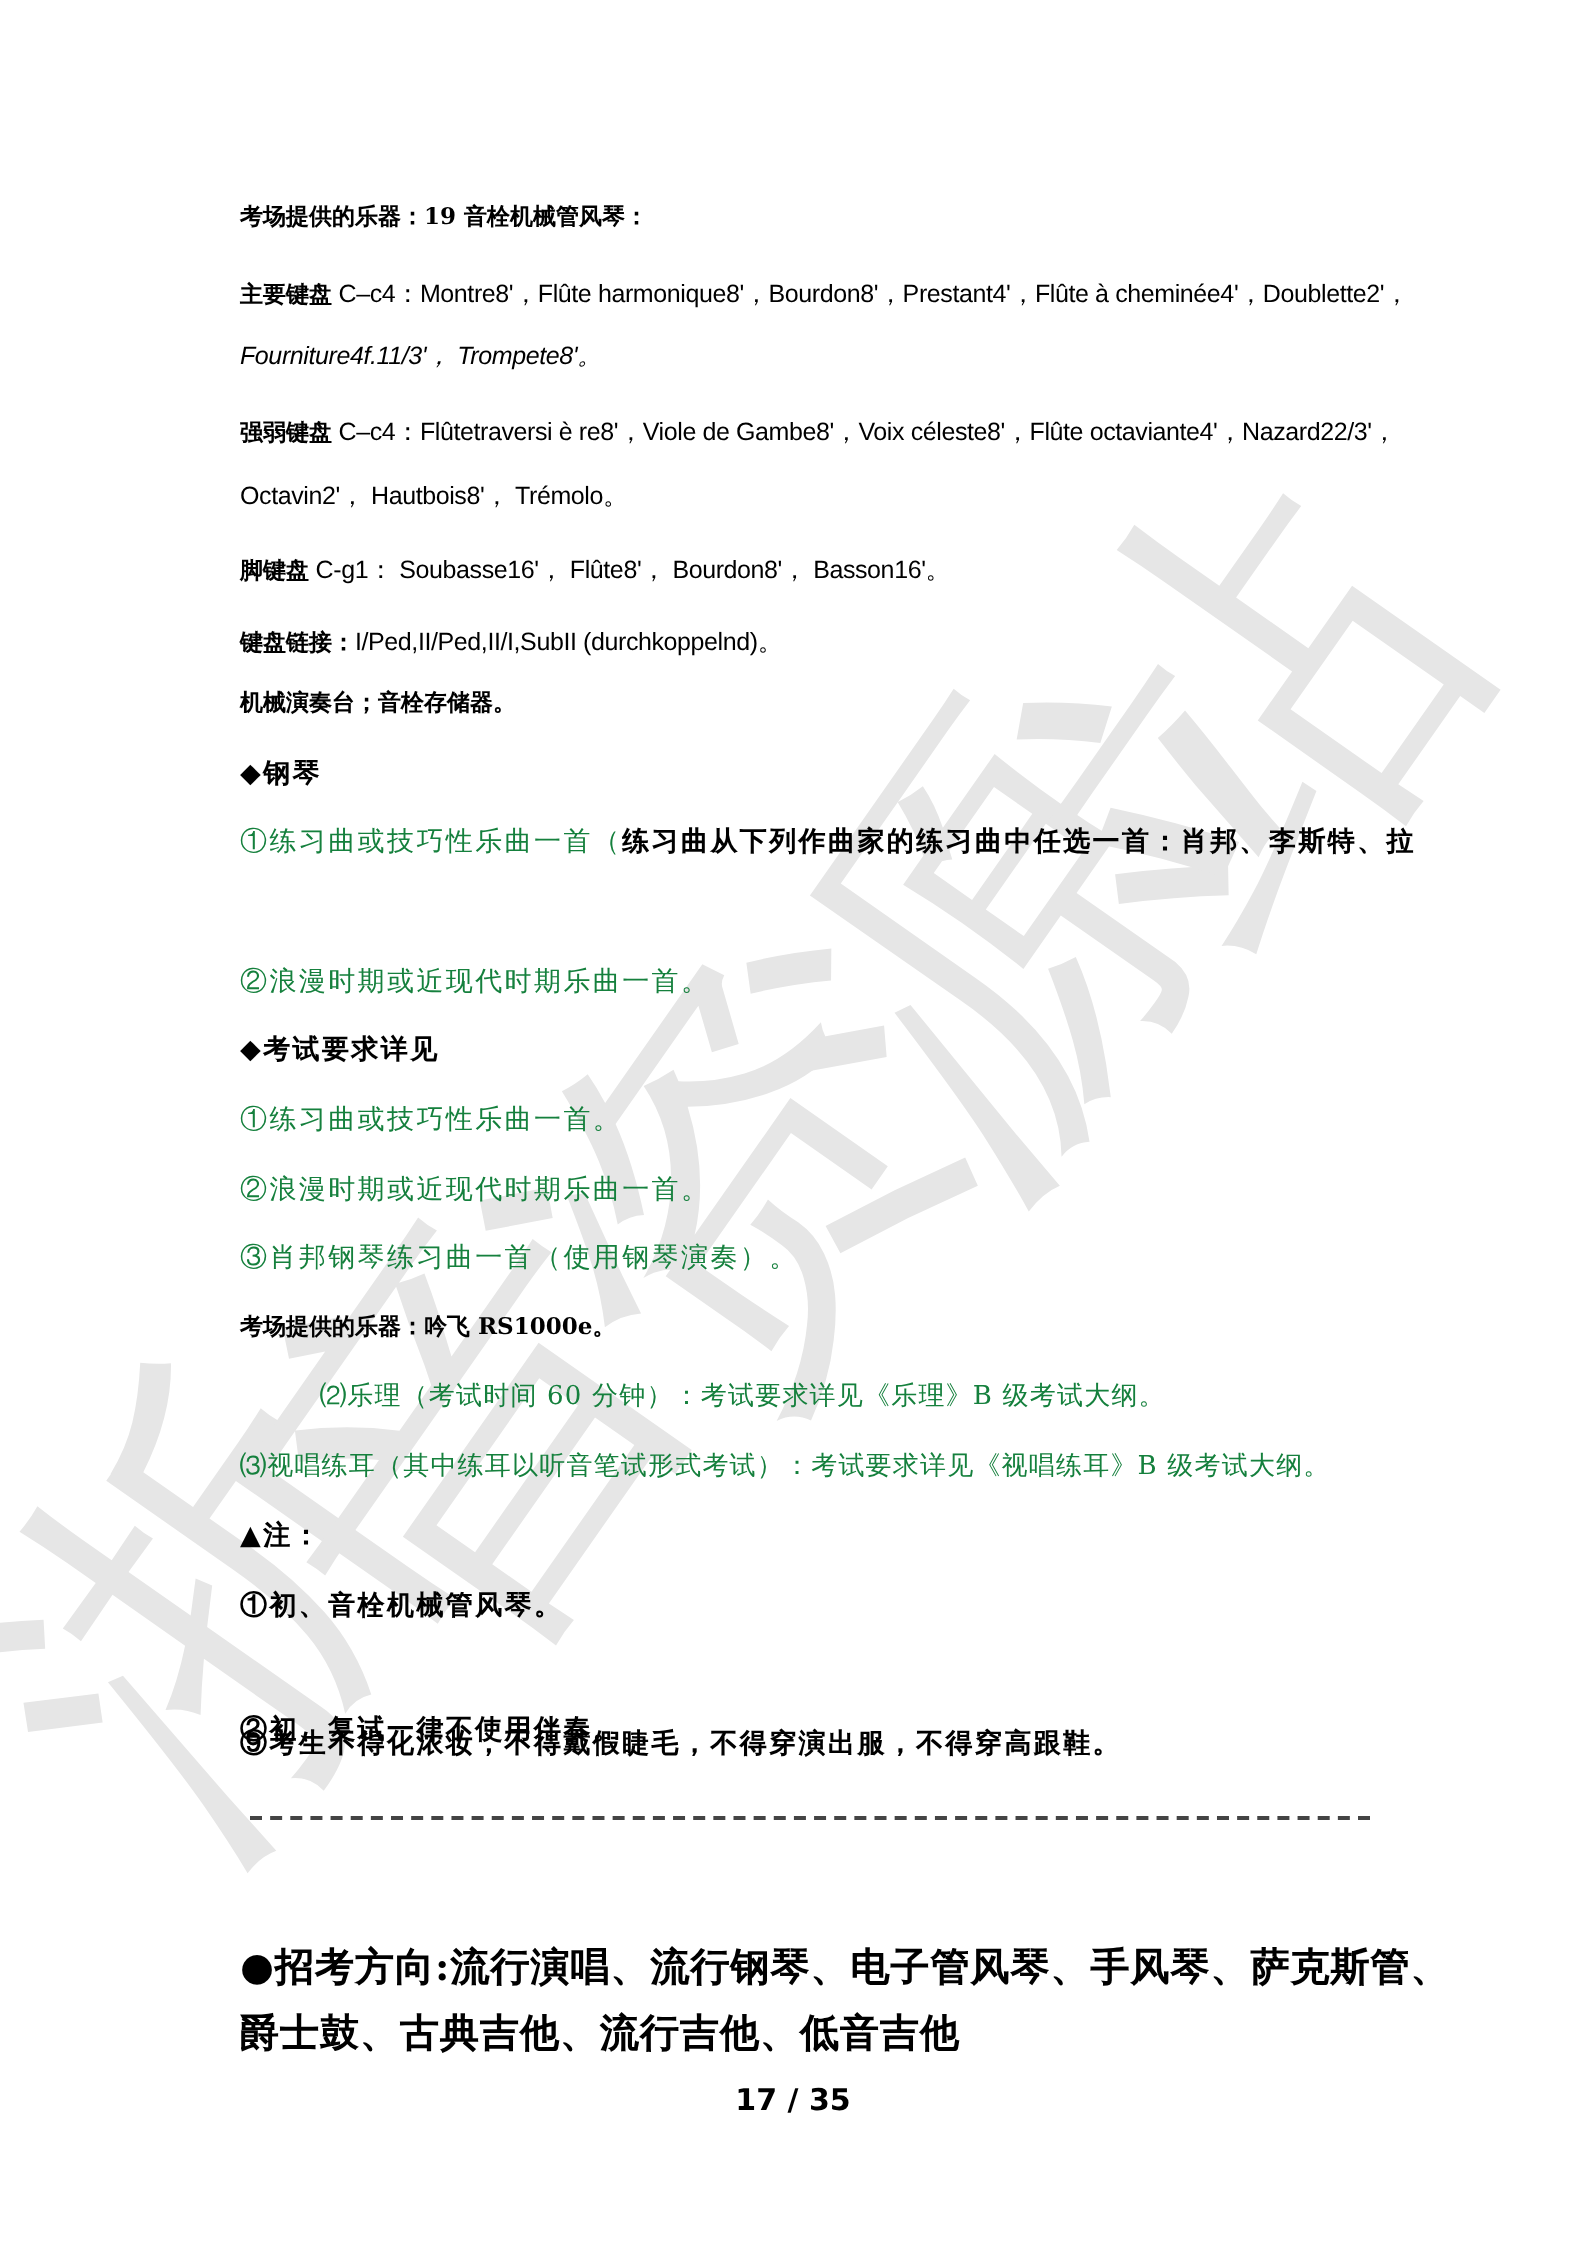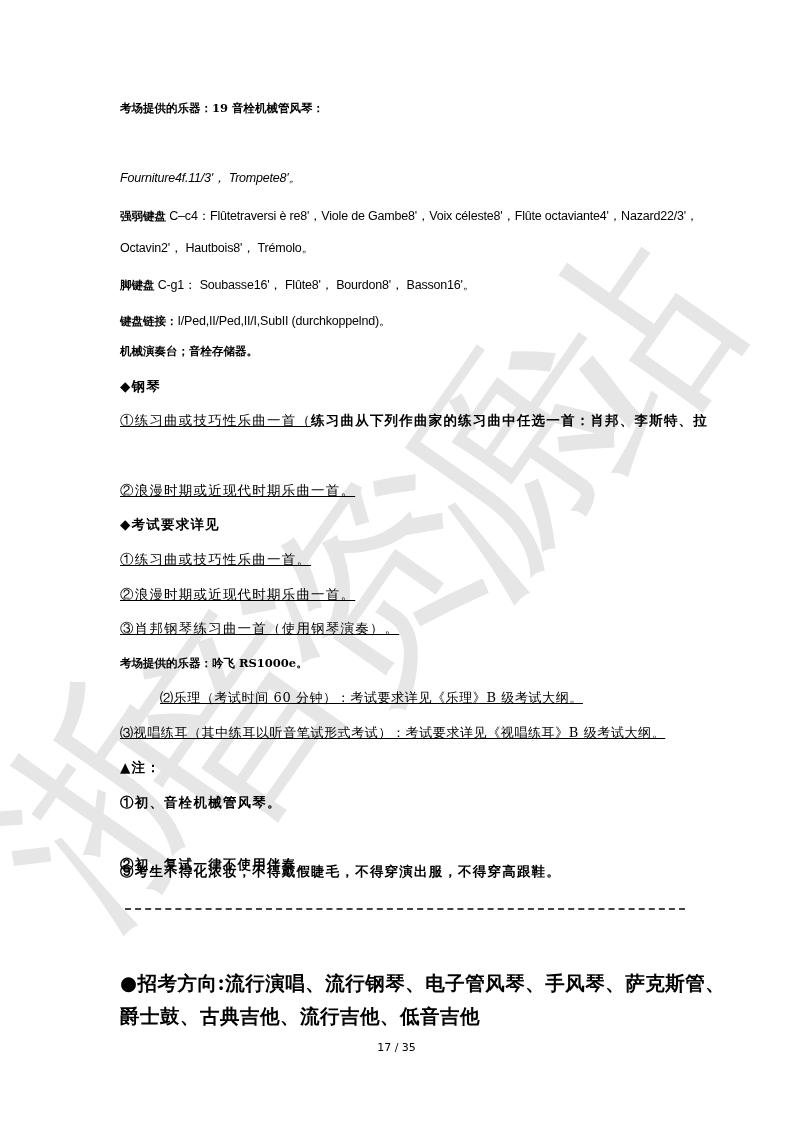--- a/index.html
+++ b/index.html
@@ -5,43 +5,46 @@
   html, body { margin: 0; padding: 0; background: #ffffff; }
   body { width: 793px; height: 1122px; position: relative; overflow: hidden; color: #000; font-family: "DejaVu Serif", serif; }
   .page { position: absolute; left: 0; top: 0; width: 793px; height: 1122px; }
   .watermark { position: absolute; left: 40px; top: 230px; width: 760px; height: 700px; pointer-events: none; z-index: 0; }
   .watermark span { position: absolute; font-family: "DejaVu Sans", sans-serif; font-size: 210px; color: #e6e6e6; transform: rotate(-55deg); transform-origin: center; line-height: 1; white-space: nowrap; }
   .line { position: absolute; left: 120px; white-space: nowrap; z-index: 1; }
   .small { font-size: 11.5px; }
   .latin { font-family: "Liberation Sans", sans-serif; font-size: 12.5px; letter-spacing: -0.2px; }
   .bold { font-weight: bold; }
   .cn { font-size: 13.5px; letter-spacing: 1.2px; font-family: "DejaVu Serif", serif; }
-  .cn-light { color: #000000; text-decoration: underline; }
+  .cn-light { color: #15803d; }
   .heading-big { font-size: 22px; font-family: "DejaVu Serif", serif; letter-spacing: 1px; }
   .heading-mid { font-size: 19.5px; font-family: "DejaVu Serif", serif; font-weight: bold; letter-spacing: 0.5px; }
   .dashed { position: absolute; left: 125px; top: 908px; width: 560px; height: 0; border-top: 2px dashed #444; z-index: 1; }
-  .pageno { position: absolute; left: 0; width: 793px; top: 1041px; text-align: center; font-family: "DejaVu Sans", sans-serif; font-weight: normal; font-size: 11px; z-index: 1; }
+  .pageno { position: absolute; left: 0; width: 793px; top: 1041px; text-align: center; font-family: "DejaVu Sans", sans-serif; font-weight: bold; font-size: 15px; z-index: 1; }
 </style>
 </head>
 <body>
 
 <div class="page">
 
   <div class="watermark">
     <span style="left:-40px; top:470px;">浙</span>
     <span style="left:90px; top:380px;">音</span>
     <span style="left:220px; top:260px;">资</span>
     <span style="left:350px; top:140px;">源</span>
     <span style="left:480px; top:20px;">站</span>
   </div>
 
   <div class="line small bold" style="top:101px;">
     <span>考场提供的乐器：</span><span>19 音栓机械管风琴：</span>
   </div>
 
+  <div class="line" style="top:136px;">
+    <span class="small bold">主要键盘</span><span class="latin"> C–c4：Montre8'，Flûte harmonique8'，Bourdon8'，Prestant4'，Flûte à cheminée4'，Doublette2'，</span>
+  </div>
   <div class="line latin" style="top:170px;font-style:italic;">Fourniture4f.11/3'， Trompete8'。</div>
 
   <div class="line" style="top:205px;">
     <span class="small bold">强弱键盘</span><span class="latin"> C–c4：Flûtetraversi è re8'，Viole de Gambe8'，Voix céleste8'，Flûte octaviante4'，Nazard22/3'，</span>
   </div>
   <div class="line latin" style="top:240px;">Octavin2'， Hautbois8'， Trémolo。</div>
 
   <div class="line" style="top:274px;">
     <span class="small bold">脚键盘</span><span class="latin"> C-g1： Soubasse16'， Flûte8'， Bourdon8'， Basson16'。</span>
   </div>

